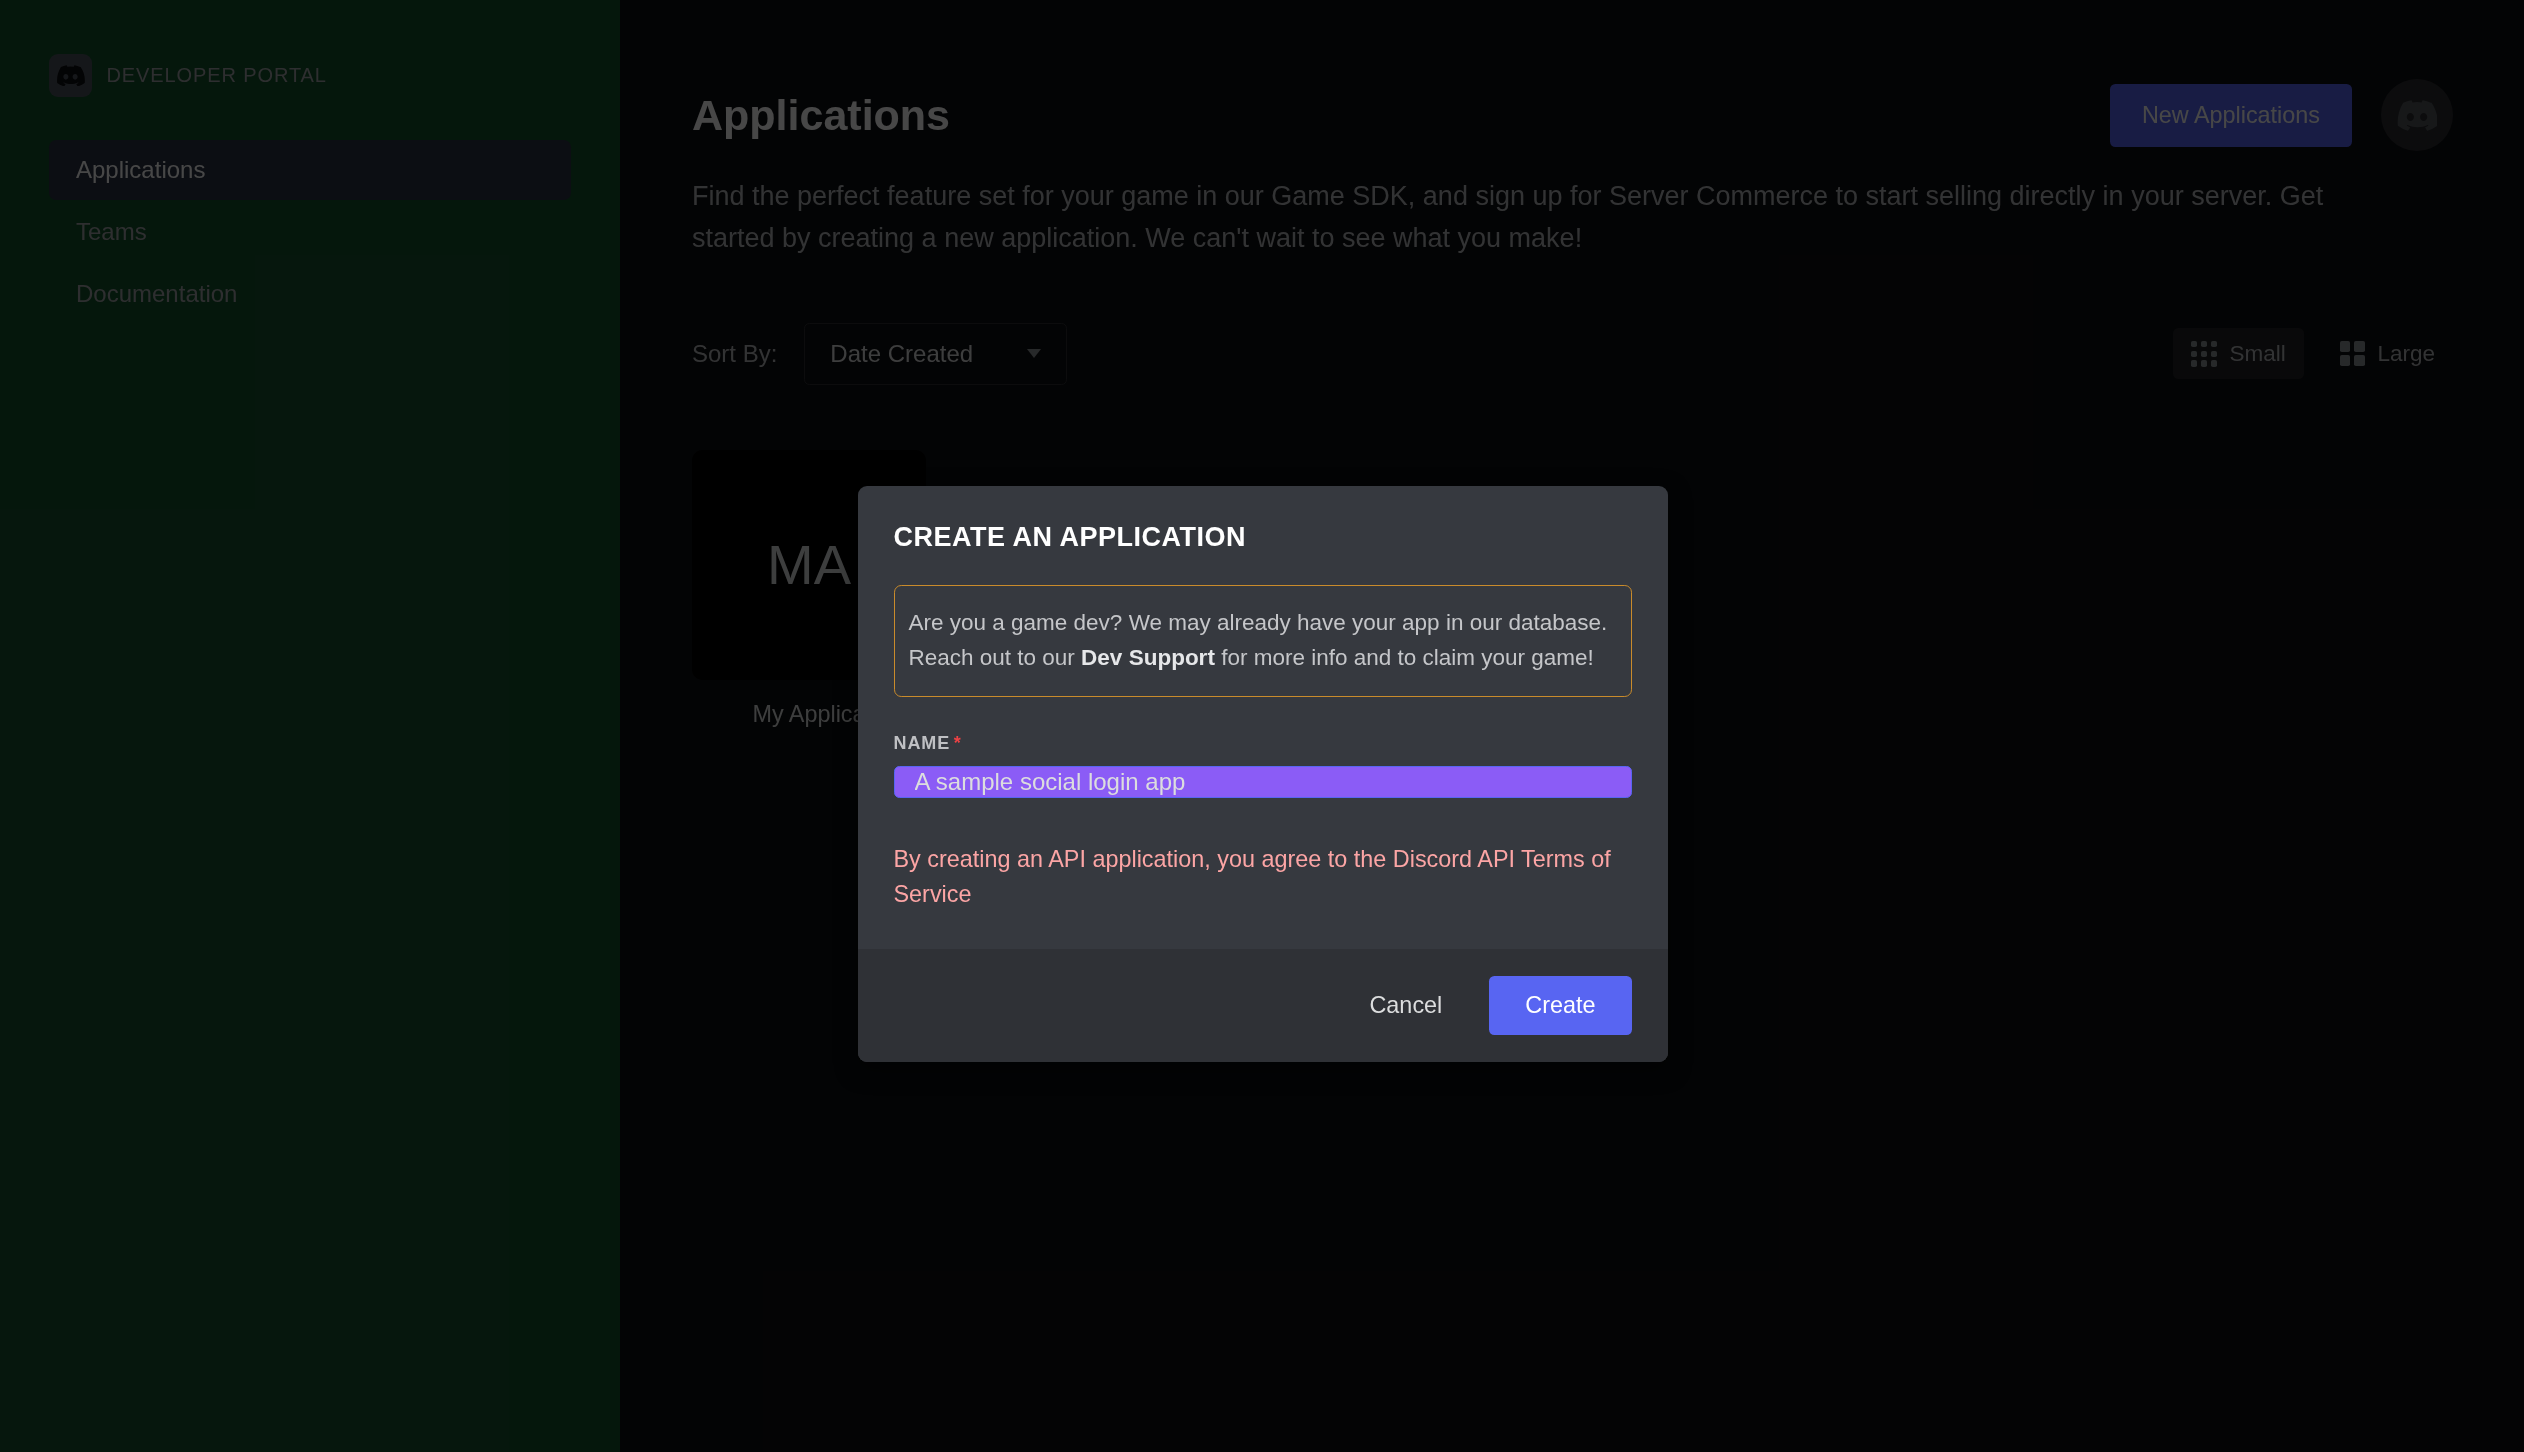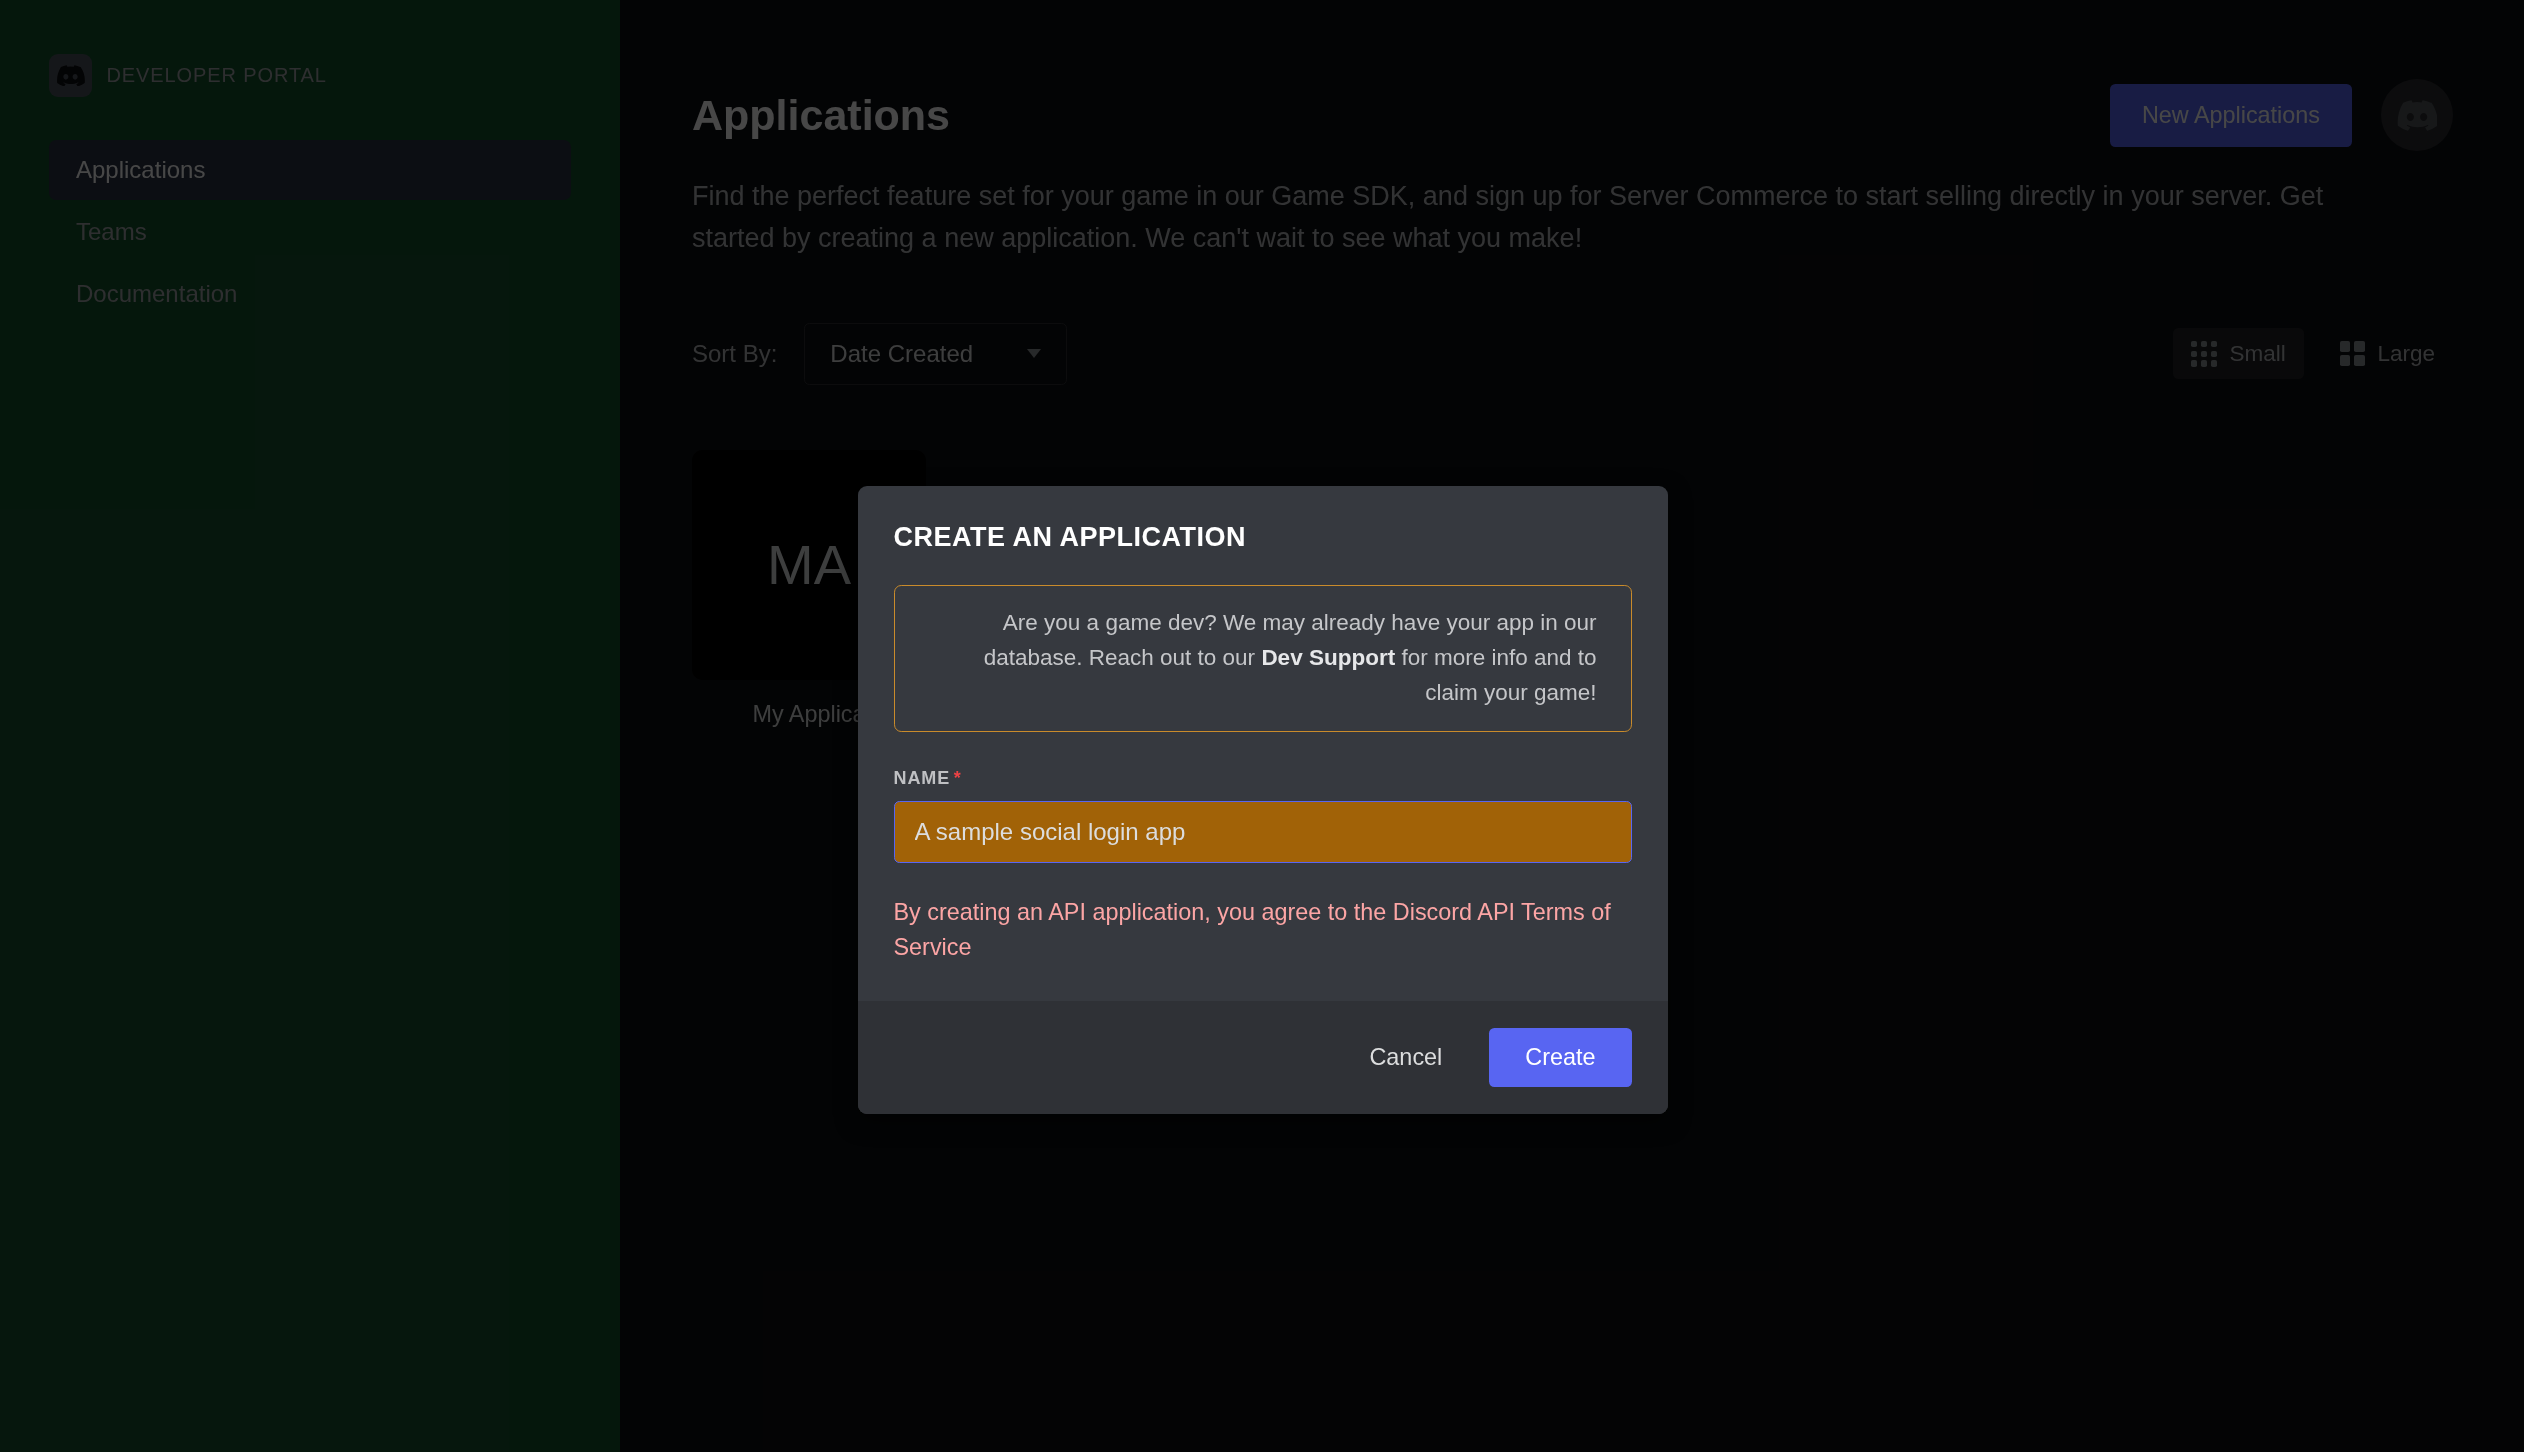--- a/index.html
+++ b/index.html
@@ -234,46 +234,45 @@
     .modal-title {
       font-size: 27px;
       font-weight: 700;
       color: #ffffff;
       letter-spacing: 0.5px;
       margin-bottom: 32px;
     }
     .info-box {
       border: 1.8px solid #c98b2b;
       border-radius: 7.2px;
-      padding: 20px 34px;
+      padding: 20px 14px;
       font-size: 22.5px;
       line-height: 1.55;
       color: #c5c6c9;
       margin-bottom: 36px;
-      text-align: right;
     }
     .info-box .strong { font-weight: 700; color: #e6e7e9; }
     .field-label {
       font-size: 18px;
       font-weight: 700;
       letter-spacing: 0.9px;
       color: #bfc0c3;
       margin-bottom: 12.6px;
     }
     .field-label .req { color: #ed4245; margin-left: 3.6px; }
     .text-input {
       width: 100%;
-      background: #a16207;
+      background: #8b5cf6;
       border: 1.8px solid #5865f2;
       border-radius: 5.4px;
-      padding: 16px 20px;
+      padding: 1px 20px;
       font-size: 24px;
       color: #dcddde;
       outline: none;
-      margin-bottom: 32px;
+      margin-bottom: 44px;
     }
     .tos-link {
       color: #fca5a5;
       font-size: 23.4px;
       line-height: 1.5;
       cursor: pointer;
     }
     .modal-footer {
       background: #2f3136;
       padding: 27px 36px;

